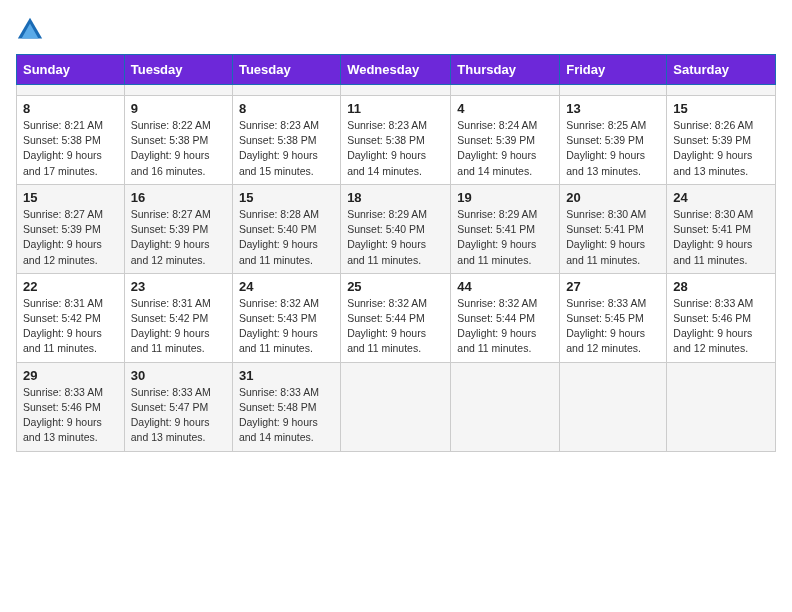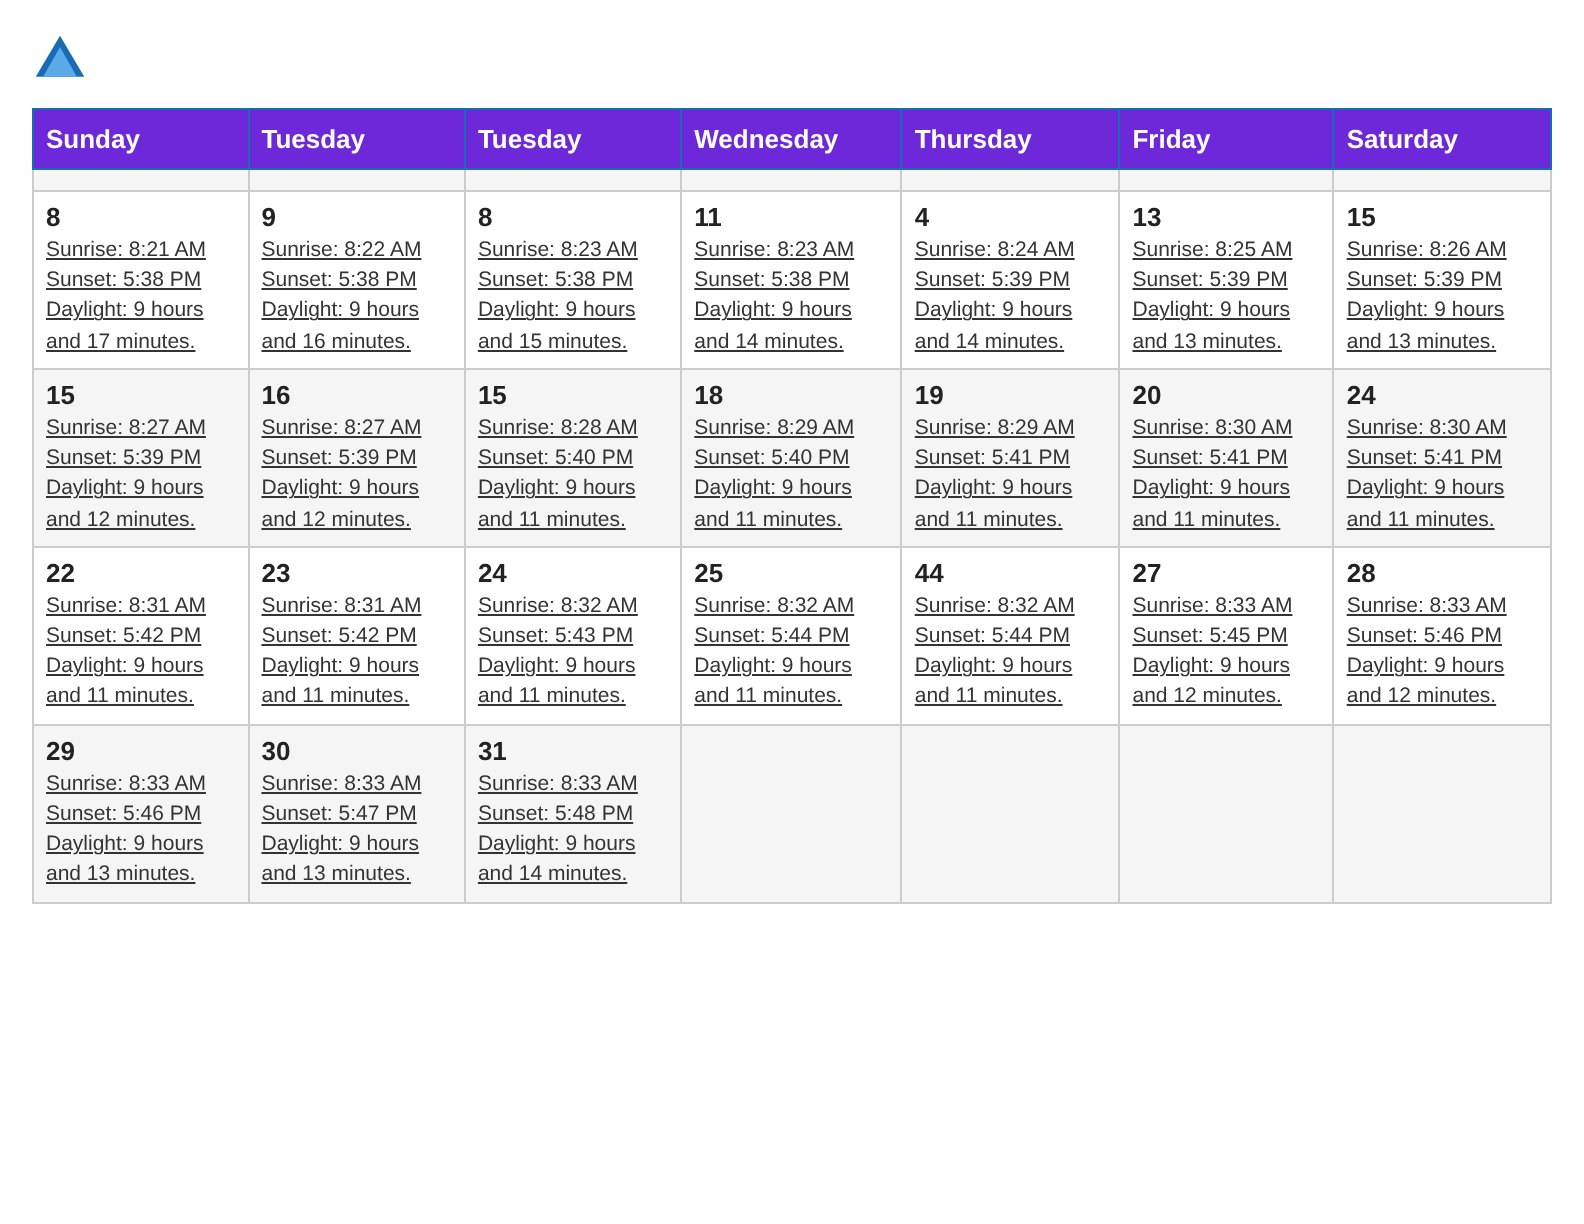--- a/index.html
+++ b/index.html
@@ -78,21 +78,20 @@
       font-size: 13px;
       font-weight: bold;
       color: #222;
       display: block;
       margin-bottom: 2px;
     }
     .day-info {
       font-size: 10.5px;
       color: #333;
       line-height: 1.45;
-      text-decoration: underline;
     }
     .empty-cell {
       background: #f5f5f5 !important;
     }
   </style>
 </head>
 <body>
 
 <div class="header">
   <div class="logo">

